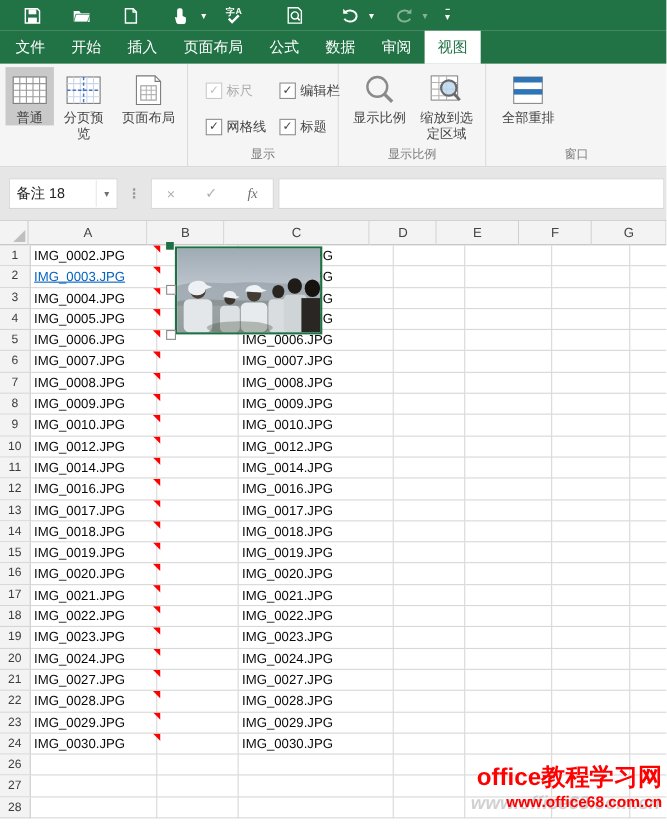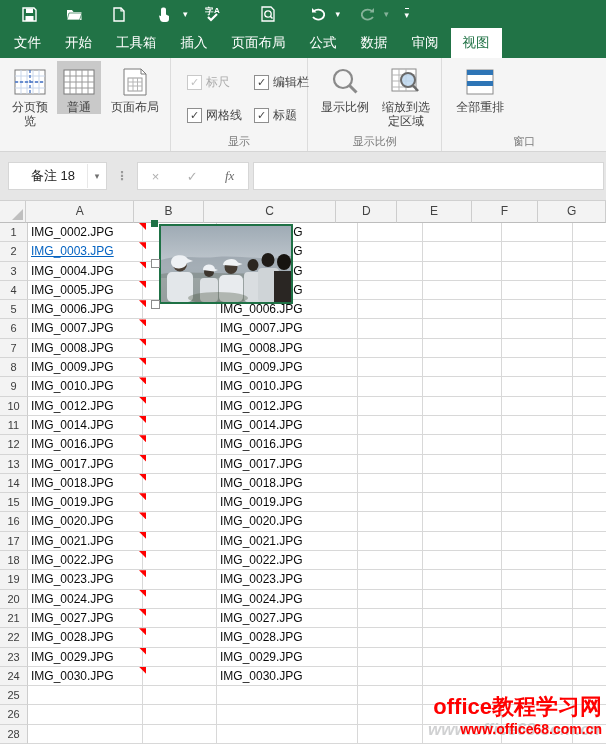--- a/index.html
+++ b/index.html
@@ -26,21 +26,21 @@
   .rbtn.selected{background:#C9C9C9;}
   .chkgrid{display:grid;grid-template-columns:auto auto;gap:16px 12px;padding:13px 10px 0 12px;}
   .chk{display:flex;align-items:center;font-size:12px;color:#444;white-space:nowrap;}
   .chkbox{width:13px;height:13px;background:#fff;border:1px solid #8E8E8E;margin-right:4px;
     display:flex;align-items:center;justify-content:center;font-size:11px;color:#444;line-height:13px;}
   .chk.disabled{color:#ABABAB;}
   .chk.disabled .chkbox{border-color:#C9C9C9;color:#C0C0C0;}
   
   .fbar{height:49px;background:#E6E6E6;display:flex;align-items:center;padding:0 2px 0 8px;border-bottom:1px solid #D0D0D0;box-sizing:border-box;}
   .namebox{width:97px;height:26px;background:#fff;border:1px solid #D6D6D6;display:flex;align-items:center;font-size:13px;color:#222;}
-  .namebox .nbtext{flex:1;padding-left:22px;}
+  .namebox .nbtext{flex:1;padding-left:6px;}
   .namebox .nbcaret{width:18px;text-align:center;color:#707070;font-size:9px;border-left:1px solid #E8E8E8;line-height:24px;}
   .fdots{color:#9a9a9a;font-size:12px;letter-spacing:0;margin:0 9px;font-weight:bold;}
   .fxbox{width:110px;height:26px;background:#fff;border:1px solid #D6D6D6;display:flex;align-items:center;justify-content:space-around;}
   .fxbox .fxi{color:#B0B0B0;font-size:13px;}
   .fxbox .fx{font-family:"Liberation Serif",serif;font-style:italic;color:#6d6d6d;font-size:13px;}
   .finput{flex:1;height:26px;background:#fff;border:1px solid #D6D6D6;margin-left:4px;font-size:12px;color:#000;display:flex;align-items:center;padding-left:4px;}
   
   .grid{position:relative;width:606px;height:554px;overflow:hidden;background:#fff;}
   .colhdr{display:flex;height:22px;}
   .colhdr .corner{width:28px;background:#F3F3F3;border-right:1px solid #CDCDCD;border-bottom:1px solid #BDBDBD;box-sizing:border-box;position:relative;}
@@ -125,51 +125,50 @@
         <path d="M15 1 v4.5 h-4.5 z" fill="#fff"></path>
       </svg>
   </span>
   <span class="caret dim" style="margin-left:0">▾</span>
   <span class="custom-qat">▾</span>
 </div>
 
 <div class="tabrow" id="tabrow">
     <div class="tab">文件</div>
     <div class="tab">开始</div>
-    <div class="tab">工具箱</div>
     <div class="tab">插入</div>
     <div class="tab">页面布局</div>
     <div class="tab">公式</div>
     <div class="tab">数据</div>
     <div class="tab">审阅</div>
     <div class="tab active">视图</div>
   </div>
 
 <div class="ribbon">
 
   <div class="rgroup" style="width:206px">
     <div class="rgroup-content">
+      <div class="rbtn selected" style="width:40px">
+        <span class="ricon">
+          <svg width="32" height="26" viewBox="0 0 32 26">
+              <rect x="1" y="1" width="30" height="24" fill="#fff" stroke="#7a7a7a"></rect>
+              <path d="M1 7 h30 M1 13 h30 M1 19 h30 M7 1 v24 M13 1 v24 M19 1 v24 M25 1 v24" stroke="#9a9a9a" stroke-width="1"></path>
+            </svg>
+        </span>
+        <span class="rlabel">普通</span>
+      </div>
       <div class="rbtn" style="width:46px">
         <span class="ricon">
           <svg width="32" height="26" viewBox="0 0 32 26">
               <rect x="1" y="1" width="30" height="24" fill="#fff" stroke="#7a7a7a"></rect>
               <path d="M1 7 h30 M1 13 h30 M1 19 h30 M7 1 v24 M13 1 v24 M19 1 v24 M25 1 v24" stroke="#C9D6EA" stroke-width="1"></path>
               <path d="M16 1 v24 M1 13 h30" stroke="#4472C4" stroke-width="1.3" stroke-dasharray="3 2"></path>
             </svg>
         </span>
         <span class="rlabel">分页预览</span>
-      </div>
-      <div class="rbtn selected" style="width:40px">
-        <span class="ricon">
-          <svg width="32" height="26" viewBox="0 0 32 26">
-              <rect x="1" y="1" width="30" height="24" fill="#fff" stroke="#7a7a7a"></rect>
-              <path d="M1 7 h30 M1 13 h30 M1 19 h30 M7 1 v24 M13 1 v24 M19 1 v24 M25 1 v24" stroke="#9a9a9a" stroke-width="1"></path>
-            </svg>
-        </span>
-        <span class="rlabel">普通</span>
       </div>
       <div class="rbtn" style="width:60px">
         <span class="ricon">
           <svg width="24" height="28" viewBox="0 0 24 28">
               <path d="M1 1 h17 l5 5 v21 h-22 z" fill="#fff" stroke="#7a7a7a"></path>
               <path d="M18 1 v5 h5" fill="none" stroke="#7a7a7a"></path>
               <rect x="5" y="10" width="14" height="13" fill="none" stroke="#9a9a9a"></rect>
               <path d="M5 14 h14 M5 18 h14 M10 10 v13 M14.5 10 v13" stroke="#b5b5b5"></path>
             </svg>
         </span>
@@ -505,31 +504,31 @@
         <div class="rowhdr">24</div>
         <div class="cell" style="width: 115px;">IMG_0030.JPG<span class="tri"></span></div>
         <div class="cell" style="width: 74px;"></div>
         <div class="cell" style="width: 141px;">IMG_0030.JPG</div>
         <div class="cell" style="width: 65px;"></div>
         <div class="cell" style="width: 79px;"></div>
         <div class="cell" style="width: 71px;"></div>
         <div class="cell" style="width: 72px;"></div>
       </div>
       <div class="row">
-        <div class="rowhdr">25</div>
+        <div class="rowhdr">26</div>
         <div class="cell" style="width: 115px;"></div>
         <div class="cell" style="width: 74px;"></div>
         <div class="cell" style="width: 141px;"></div>
         <div class="cell" style="width: 65px;"></div>
         <div class="cell" style="width: 79px;"></div>
         <div class="cell" style="width: 71px;"></div>
         <div class="cell" style="width: 72px;"></div>
       </div>
       <div class="row">
-        <div class="rowhdr">26</div>
+        <div class="rowhdr">27</div>
         <div class="cell" style="width: 115px;"></div>
         <div class="cell" style="width: 74px;"></div>
         <div class="cell" style="width: 141px;"></div>
         <div class="cell" style="width: 65px;"></div>
         <div class="cell" style="width: 79px;"></div>
         <div class="cell" style="width: 71px;"></div>
         <div class="cell" style="width: 72px;"></div>
       </div>
       <div class="row">
         <div class="rowhdr">28</div>

